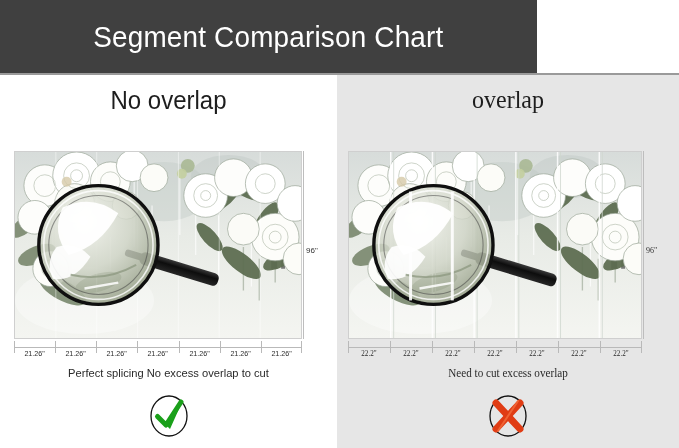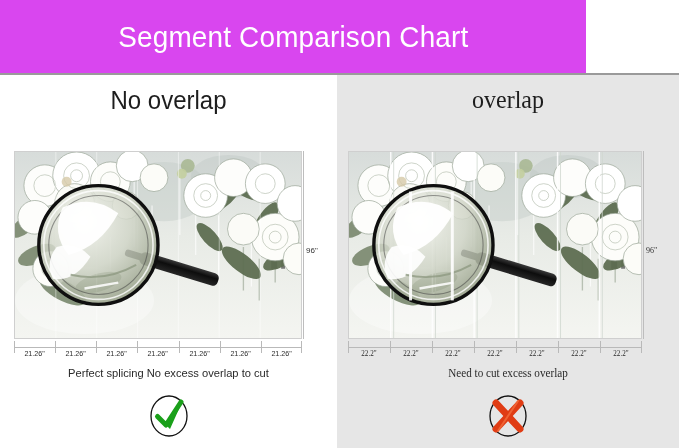--- a/index.html
+++ b/index.html
@@ -6,22 +6,22 @@
   html,body{ width:679px; height:448px; }
   body{
     font-family: "Liberation Sans", sans-serif;
     background:#ffffff;
     overflow:hidden;
   }
   #page{ position:relative; width:679px; height:448px; background:#fff; }
 
   
   .banner{
-    position:absolute; left:0; top:0; width:586px; height:73px;
-    background:#d946ef;
+    position:absolute; left:0; top:0; width:537px; height:73px;
+    background:#404040;
     display:flex; align-items:center; justify-content:center;
   }
   .banner-title{
     color:#ffffff;
     font-size:30px;
     font-weight:400;
     letter-spacing:.2px;
     font-family:"Liberation Sans", sans-serif;
     transform:scaleX(.93);
   }

